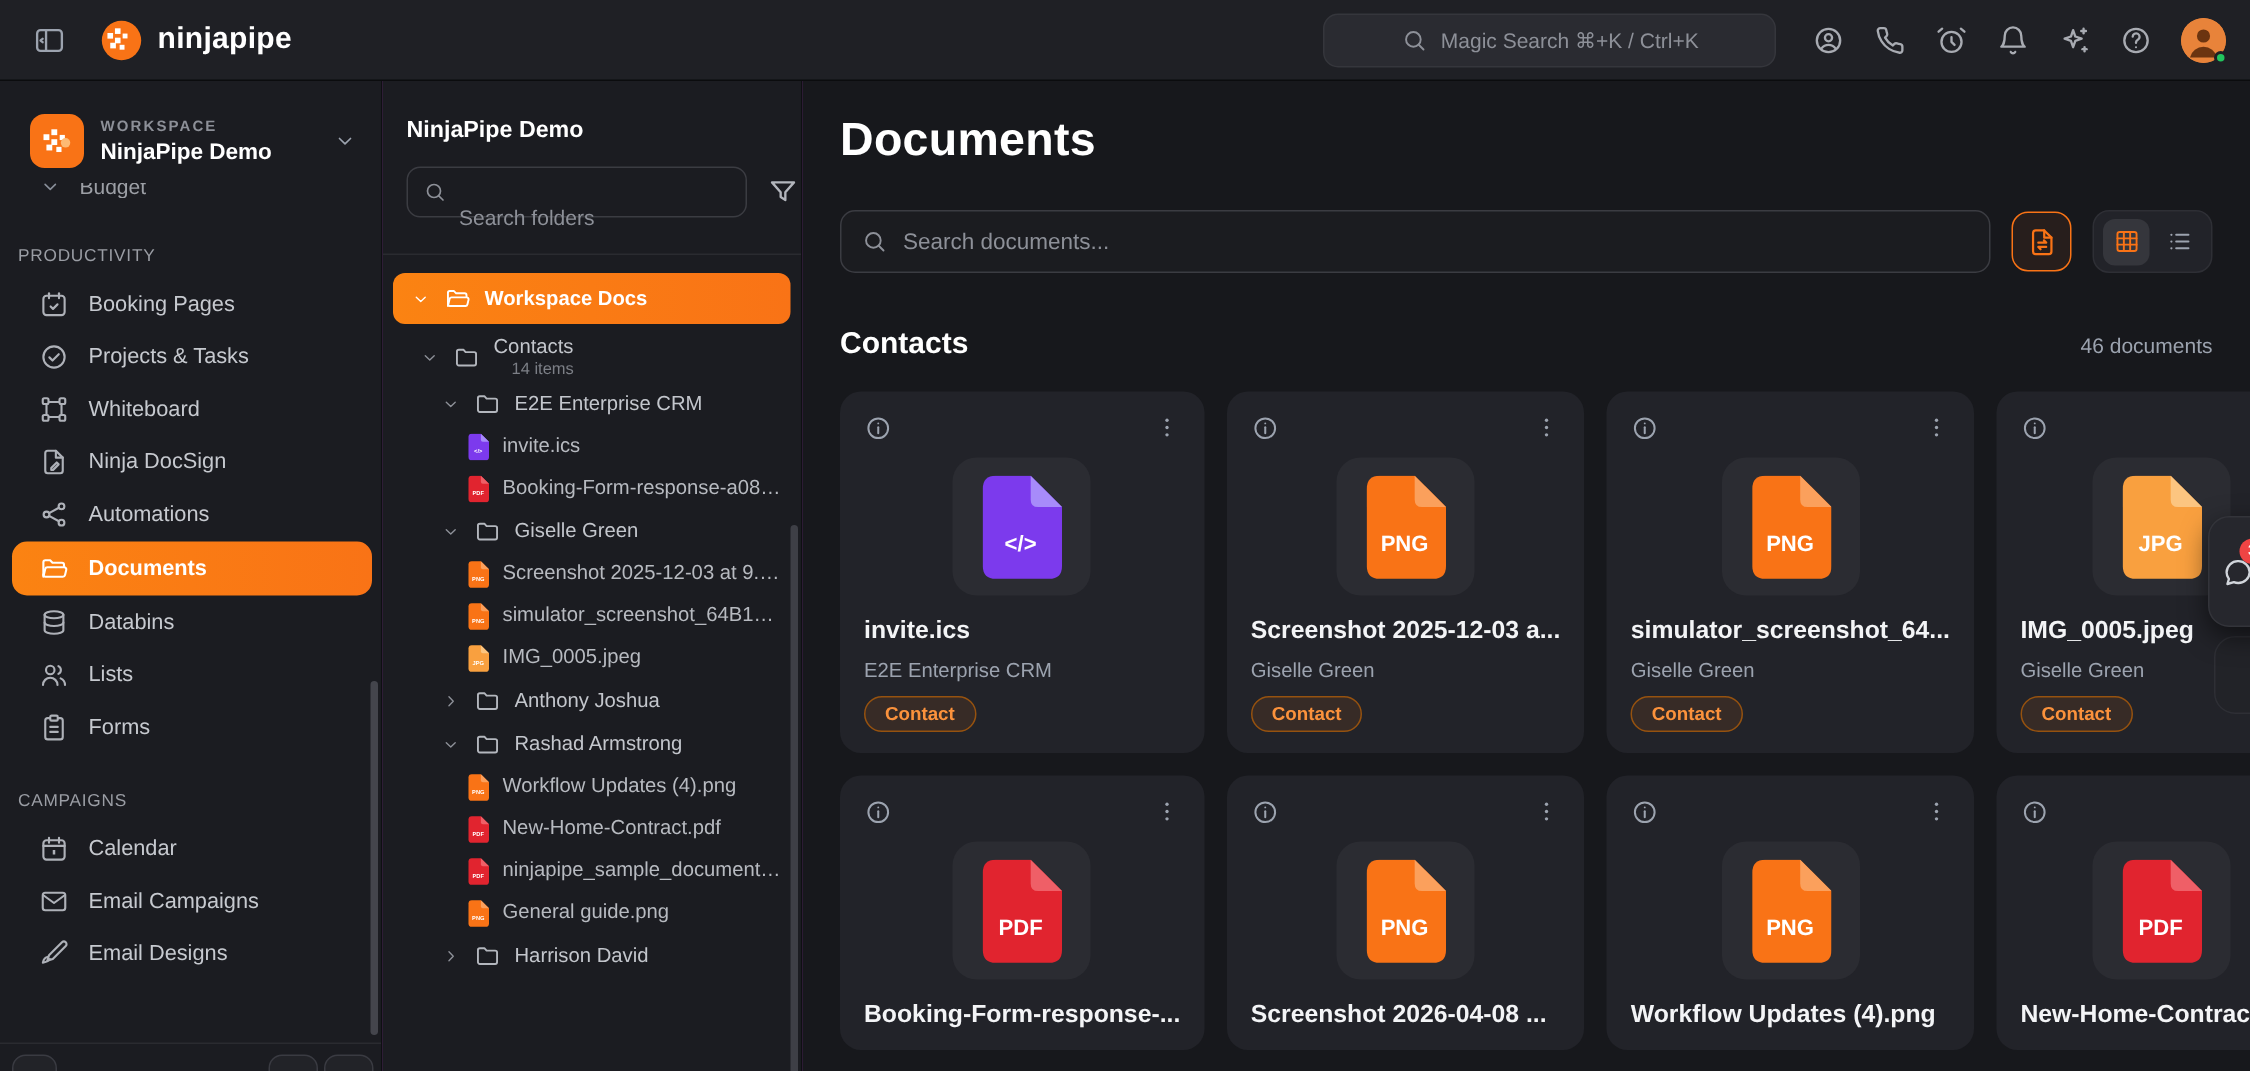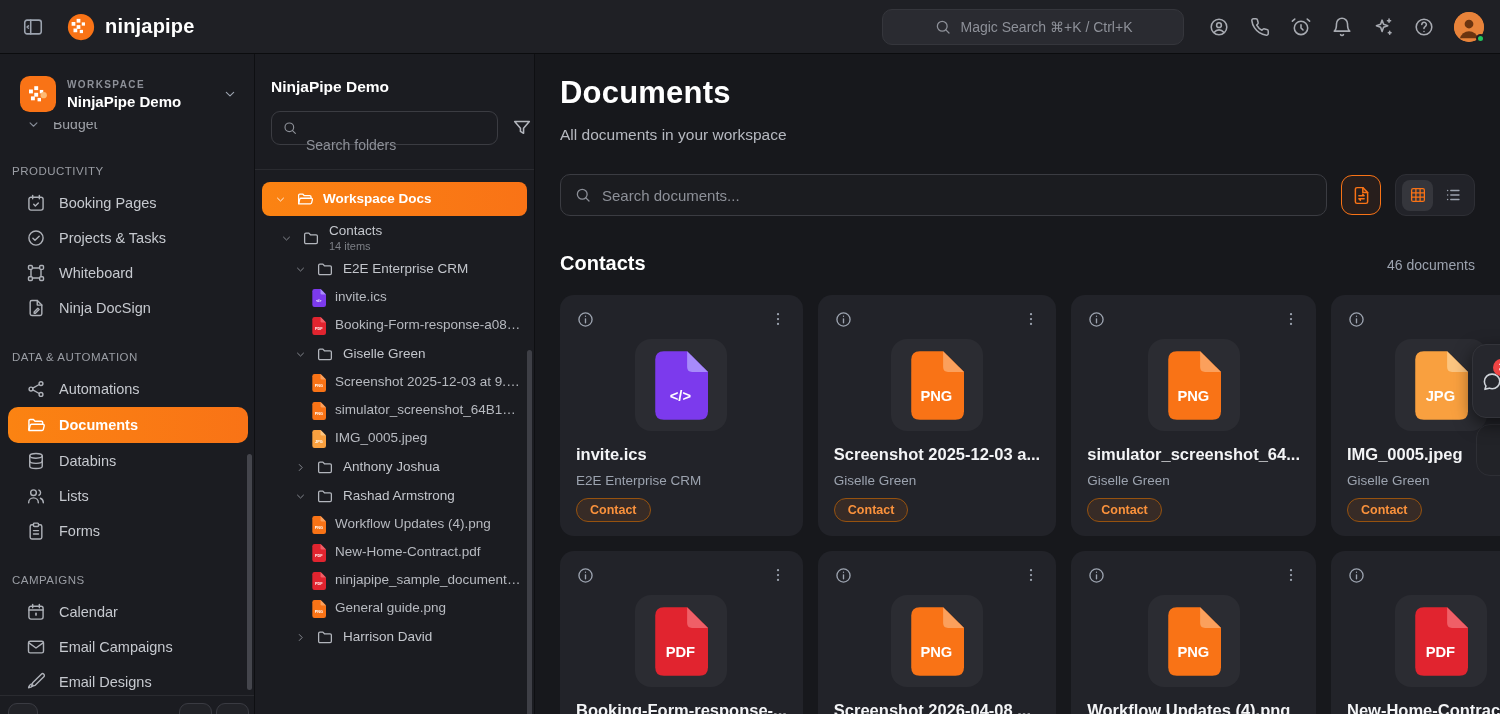--- a/index.html
+++ b/index.html
@@ -77,21 +77,21 @@
     color:#c3c6cc; font-size:13.5px; cursor:pointer; border-radius:8px; }
   .tree-row.file { color:#b7bac0; min-height:28px; }
   .tree-row.selected { background:linear-gradient(90deg,#fb8312,#f97316); color:#fff; font-weight:700;
     min-height:34px; margin-bottom:6px; }
   .tree-row.selected .tree-chevron, .tree-row.selected .tree-ficon { color:#fff; }
   .tree-chevron { width:13px; height:13px; color:#8d9098; flex:none; }
   .tree-ficon { width:18px; height:18px; color:#b3b6bd; flex:none; }
   .tree-chip { width:14px; height:18px; flex:none; }
   .tree-texts { display:flex; flex-direction:column; line-height:1.25; overflow:hidden; }
   .tree-label { white-space:nowrap; overflow:hidden; text-overflow:ellipsis; }
-  .tree-sub { font-size:11px; color:#7c7f86; font-weight:400; }
+  .tree-sub { font-size:11px; color:#7c7f86; font-weight:400;margin-left:12px; }
   .fp-scrollthumb { position:absolute; right:2px; top:296px; height:408px; width:5px;
     background:#3e3f46; border-radius:3px; }
 
   
   .main { flex:1; min-width:0; background:#17181c; padding:22px 25px 0; position:relative; overflow:hidden; }
   .page-title { font-size:31px; font-weight:800; color:#fff; line-height:34px; letter-spacing:.2px; }
   .page-subtitle { margin-top:16px; font-size:15.5px; color:#b6b9c0; }
   .toolbar { margin-top:30px; display:flex; align-items:center; gap:14px; }
   .doc-search { flex:1; height:42px; border:1px solid #3b3c42; border-radius:10px; background:#1b1c20;
     display:flex; align-items:center; gap:10px; padding:0 13px; }
@@ -311,21 +311,20 @@
                     <polyline points="13.5,3 13.5,8.5 19,8.5"></polyline>
                     <path d="m9.8 16.8 4.4-4.4 1.5 1.5-4.4 4.4H9.8z"></path>
                   </svg>
                 </span>
     <span>Ninja DocSign</span>
   </div>
 </div>
   </div>
 
   <div class="side-section">
-    <div class="section-label">DATA &amp; AUTOMATION</div>
     <div class="section-items">
   <div class="side-item">
     <span class="ic">
                   <svg viewBox="0 0 24 24" fill="none" stroke="currentColor" stroke-width="1.7" stroke-linecap="round" stroke-linejoin="round">
                     <circle cx="6" cy="12" r="2.3"></circle>
                     <circle cx="18" cy="5.5" r="2.3"></circle>
                     <circle cx="18" cy="18.5" r="2.3"></circle>
                     <line x1="8.1" y1="10.9" x2="15.9" y2="6.6"></line>
                     <line x1="8.1" y1="13.1" x2="15.9" y2="17.4"></line>
                   </svg>
@@ -690,21 +689,20 @@
 
     </span>
   </div>
 
 </div>
       <span class="fp-scrollthumb"></span>
     </aside>
 
     <main class="main">
       <h1 class="page-title">Documents</h1>
-      <div class="page-subtitle">All documents in your workspace</div>
 
       <div class="toolbar">
         <div class="doc-search">
           <span class="ic">
               <svg viewBox="0 0 24 24" fill="none" stroke="currentColor" stroke-width="1.7" stroke-linecap="round" stroke-linejoin="round">
                 <circle cx="11" cy="11" r="6.5"></circle>
                 <line x1="15.8" y1="15.8" x2="20" y2="20"></line>
               </svg>
             </span>
           <input type="text" placeholder="Search documents..." style="">

